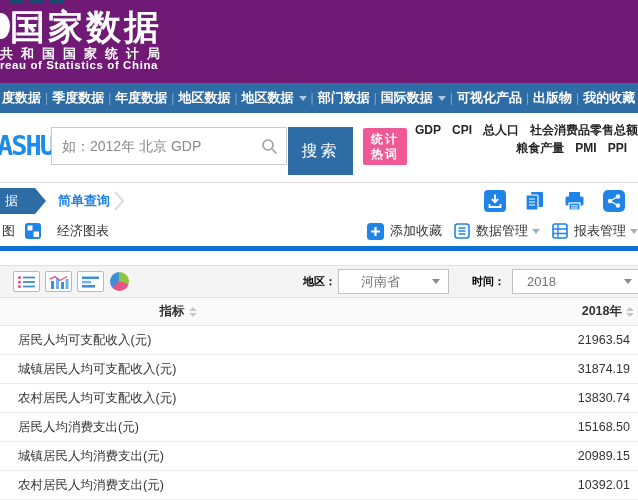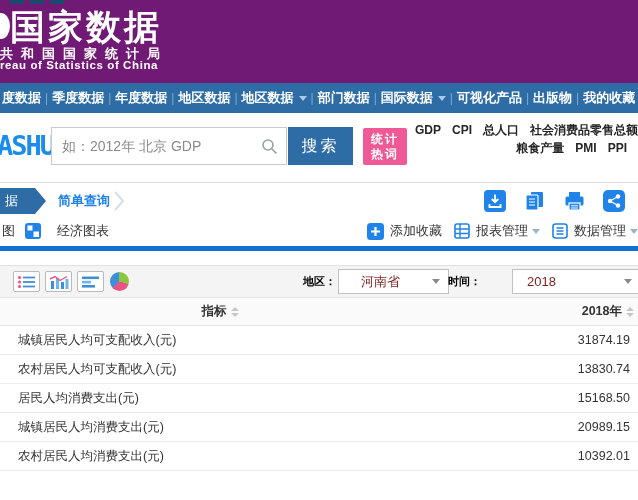--- a/index.html
+++ b/index.html
@@ -20,21 +20,21 @@
   .nav-item { color:#fff; font-size:13px; font-weight:bold; display:inline-flex; align-items:center; cursor:pointer; flex:0 0 auto; }
   .nav-caret { width:0; height:0; border-left:4px solid transparent; border-right:4px solid transparent; border-top:5px solid #A9C9E8; margin-left:5px; }
   .nav-sep { color:#7FA9CF; margin:0 4px; font-size:12px; flex:0 0 auto; }
 
   
   .search-row { height:69px; position:relative; background:#fff; }
   .logo-shu { position:absolute; left:-3px; top:17px; font-family:"DejaVu Sans Mono",monospace; font-weight:bold; font-size:27px; color:#1B8CEB; letter-spacing:-2px; }
   .search-input { position:absolute; left:51px; top:14px; width:236px; height:38px; border:1px solid #C9C9C9; padding:0 34px 0 10px; font-size:14px; color:#333; outline:none; font-family:inherit; }
   .search-input::placeholder { color:#8A8A8A; }
   .mag { position:absolute; left:261px; top:25px; }
-  .search-btn { position:absolute; left:288px; top:14px; width:65px; height:38px; background:#2D6CA5; color:#fff; font-size:16px; border:none; letter-spacing:3px; cursor:pointer; font-family:inherit; }
+  .search-btn { position:absolute; left:288px; top:14px; width:65px; height:48px; background:#2D6CA5; color:#fff; font-size:16px; border:none; letter-spacing:3px; cursor:pointer; font-family:inherit; }
   .hot-badge { position:absolute; left:363px; top:15px; width:44px; height:37px; background:#EF5A96; color:#fff; font-size:12px; font-weight:bold; text-align:center; line-height:15px; padding-top:4px; border-radius:2px; letter-spacing:2px; }
   .hot-words { position:absolute; left:415px; top:8px; width:223px;text-align:right; }
   .hw-line { font-size:12px; font-weight:bold; color:#252525; line-height:18px; white-space:nowrap; }
   .hotword { margin-right:11px; cursor:pointer; display:inline-block; }
 
   
   .crumb-row { height:36px; border-top:1px solid #DCDCDC; position:relative; background:#fff; }
   .crumb-arrow { position:absolute; left:0; top:5px; width:46px; height:26px; background:#2D6CA5; color:#fff; font-size:13px; line-height:26px; padding-left:5px; clip-path:polygon(0 0,calc(100% - 11px) 0,100% 50%,calc(100% - 11px) 100%,0 100%); cursor:pointer; }
   .crumb-label { position:absolute; left:58px; top:5px; height:26px; line-height:26px; color:#1F83E8; font-size:13px; font-weight:bold; cursor:pointer; }
   .crumb-chev { position:absolute; left:114px; top:8px; }
@@ -55,29 +55,29 @@
   .blue-bar { height:5px; background:#1270D2; }
   .gap { height:14px; background:#fff; }
 
   
   .filter-bar { height:33px; background:#F4F4F4; border-top:1px solid #E2E2E2; border-bottom:1px solid #E2E2E2; position:relative; }
   .vbtn { position:absolute; top:5px; width:27px; height:21px; background:#fff; border:1px solid #B9B9B9; border-radius:2px; display:flex; align-items:center; justify-content:center; cursor:pointer; }
   .vbtn.b1 { left:13px; } .vbtn.b2 { left:45px; } .vbtn.b3 { left:77px; }
   .pie-view { position:absolute; left:110px; top:6px; width:19px; height:19px; border-radius:50%; cursor:pointer;
     background:conic-gradient(#8CC63F 0 30%, #E85486 30% 63%, #3F8FD6 63% 100%); }
   .flabel { position:absolute; top:8px; font-size:11px; font-weight:bold; color:#000000; }
-  .flabel.region { left:303px; } .flabel.time { left:448px; }
-  .fselect { position:absolute; top:3px; height:25px; background:#fff; border:1px solid #C2C2C2; font-size:13px; color:#7f1d1d; line-height:23px; cursor:pointer; }
+  .flabel.region { left:303px; } .flabel.time { left:448px;padding-left:24px; }
+  .fselect { position:absolute; top:3px; height:25px; background:#fff; border:1px solid #C2C2C2; font-size:13px; color:#737373; line-height:23px; cursor:pointer; }
   .fselect.region { left:338px; width:111px; padding-left:22px; }
   .fselect.time { left:512px; width:129px; padding-left:14px; }
   .sel-caret { position:absolute; right:8px; top:9px; width:0; height:0; border-left:4px solid transparent; border-right:4px solid transparent; border-top:5px solid #8A8A8A; }
 
   
   .table-head { height:28px; background:#FAFAFA; border-bottom:1px solid #E6E6E6; display:flex; align-items:center; font-size:12.5px; color:#333; font-weight:bold; }
-  .th-ind { width:356px; text-align:center;margin-left:42px; }
+  .th-ind { width:356px; text-align:center; }
   .th-val { flex:1; text-align:right; padding-right:4px; }
   .sort { display:inline-block; vertical-align:-2px; margin-left:4px; }
   .sort i { display:block; width:0; height:0; border-left:4px solid transparent; border-right:4px solid transparent; }
   .sort .up { border-bottom:4px solid #C8C8C8; margin-bottom:2px; }
   .sort .down { border-top:4px solid #C8C8C8; }
   .trow { height:29px; display:flex; align-items:center; border-bottom:1px solid #ECECEC; font-size:12.5px; color:#333; background:#fff; }
   .tcell-ind { width:356px; padding-left:18px; }
   .tcell-val { flex:1; text-align:right; padding-right:8px; }
 </style>
 </head>
@@ -220,35 +220,35 @@
         <svg width="17" height="17" viewBox="0 0 17 17">
             <rect width="17" height="17" rx="3.5" fill="#1F83E8"></rect>
             <path d="M8.5 4v9M4 8.5h9" stroke="#fff" stroke-width="2.2"></path>
           </svg>
       </span>
       <span class="txt">添加收藏</span>
     </span>
     <span class="grp">
       <span class="icon16">
         <svg width="16" height="16" viewBox="0 0 16 16">
+            <rect x="1" y="1" width="14" height="14" rx="2.5" fill="#fff" stroke="#1F83E8" stroke-width="1.6"></rect>
+            <path d="M4.5 5h7M4.5 8h7M4.5 11h7" stroke="#1F83E8" stroke-width="1.4"></path>
+          </svg>
+      </span>
+      <span class="txt">数据管理</span>
+      <span class="tb-caret"></span>
+    </span>
+    <span class="grp">
+      <span class="icon16">
+        <svg width="16" height="16" viewBox="0 0 16 16">
             <rect x="1" y="1" width="14" height="14" rx="2" fill="#fff" stroke="#1F83E8" stroke-width="1.6"></rect>
             <path d="M1 6h14M1 10.5h14M6 1v14" stroke="#1F83E8" stroke-width="1.4"></path>
           </svg>
       </span>
       <span class="txt">报表管理</span>
-      <span class="tb-caret"></span>
-    </span>
-    <span class="grp">
-      <span class="icon16">
-        <svg width="16" height="16" viewBox="0 0 16 16">
-            <rect x="1" y="1" width="14" height="14" rx="2.5" fill="#fff" stroke="#1F83E8" stroke-width="1.6"></rect>
-            <path d="M4.5 5h7M4.5 8h7M4.5 11h7" stroke="#1F83E8" stroke-width="1.4"></path>
-          </svg>
-      </span>
-      <span class="txt">数据管理</span>
       <span class="tb-caret"></span>
     </span>
   </div>
 </div>
 <div class="blue-bar"></div>
 <div class="gap"></div>
 
 <div class="filter-bar">
   <span class="vbtn b1">
     <svg width="20" height="14" viewBox="0 0 20 14">
@@ -293,20 +293,24 @@
 <div class="table-head">
   <div class="th-ind">
     <span>指标</span><span class="sort"><i class="up"></i><i class="down"></i></span>
   </div>
   <div class="th-val">
     <span>2018年</span><span class="sort"><i class="up"></i><i class="down"></i></span>
   </div>
 </div>
 <div>
     <div class="trow">
+      <div class="tcell-ind">居民人均可支配收入(元)</div>
+      <div class="tcell-val">21963.54</div>
+    </div>
+    <div class="trow">
       <div class="tcell-ind">城镇居民人均可支配收入(元)</div>
       <div class="tcell-val">31874.19</div>
     </div>
     <div class="trow">
       <div class="tcell-ind">农村居民人均可支配收入(元)</div>
       <div class="tcell-val">13830.74</div>
     </div>
     <div class="trow">
       <div class="tcell-ind">居民人均消费支出(元)</div>
       <div class="tcell-val">15168.50</div>

